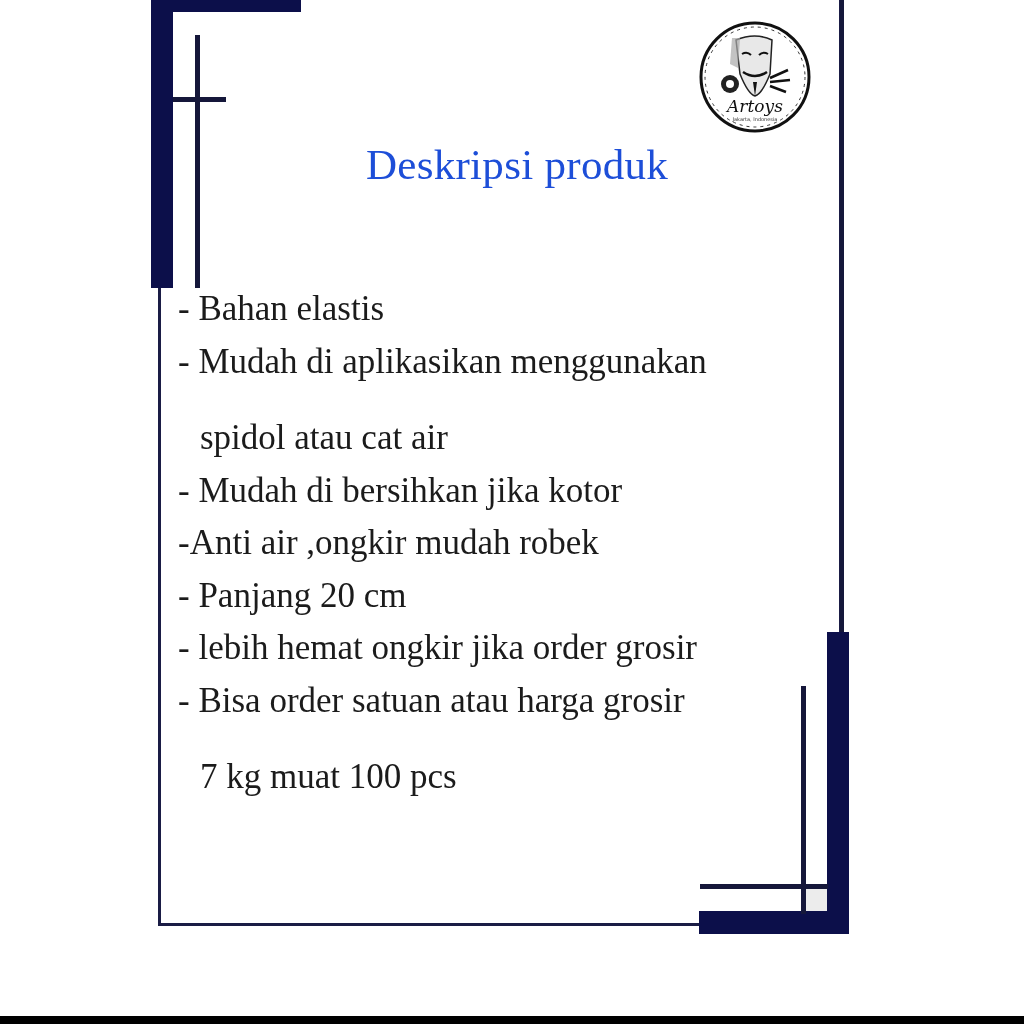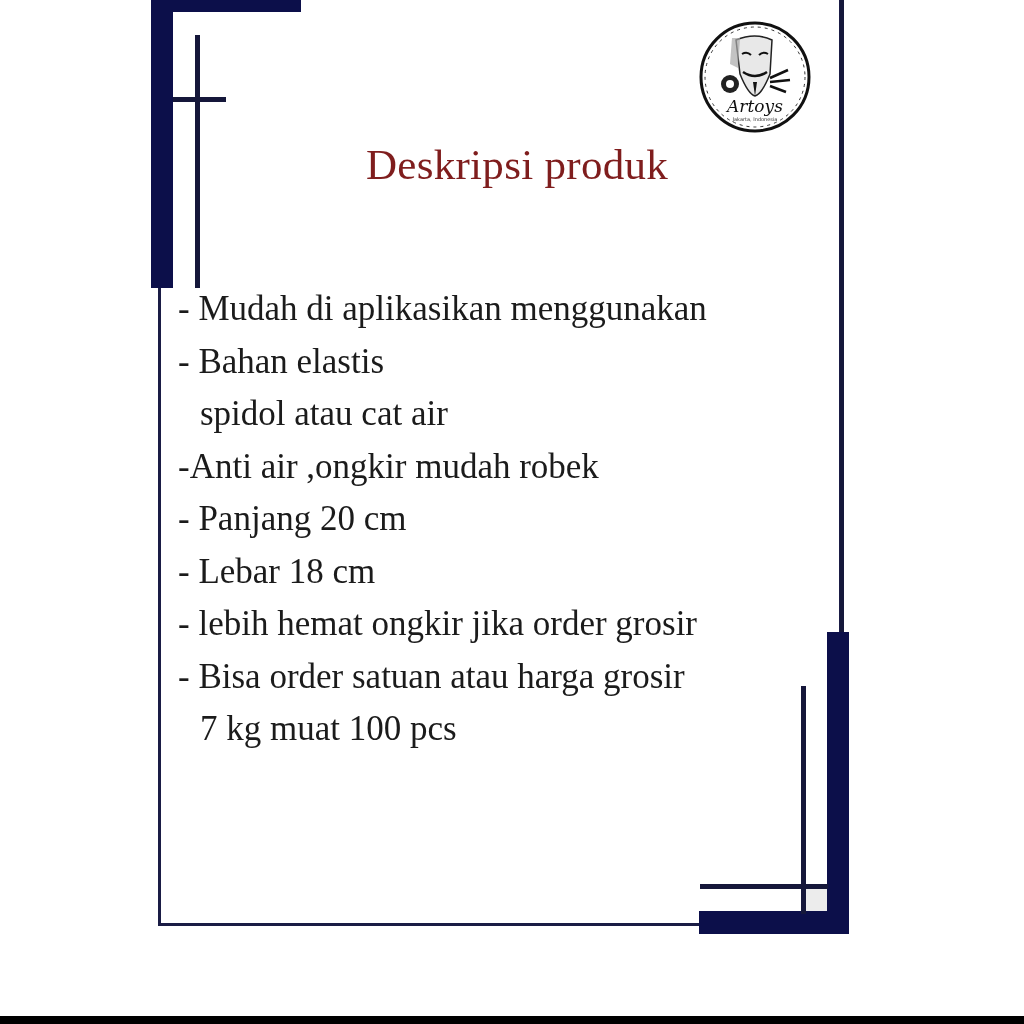--- a/index.html
+++ b/index.html
@@ -20,36 +20,36 @@
       border-right: 3px solid #1a1c45;
       border-bottom: 3px solid #1a1c45;
       border-left: 3px solid #1a1c45;
       box-sizing: border-box;
     }
 
     .title {
       left: 0; top: 140px; width: 1024px;
       text-align: center;
       font-size: 43px;
-      color: #7f1d1d;
+      color: #1d4ed8;
       letter-spacing: 0.3px;
       padding-left: 10px;
       box-sizing: border-box;
     }
 
     .list {
       left: 178px; top: 283px;
       margin: 0; padding: 0;
       list-style: none;
       font-size: 35px;
       line-height: 52.5px;
       color: #1b1b1b;
     }
     .list li { white-space: nowrap; }
-    .list li.cont { padding-left: 22px; }
+    .list li.cont { padding-left: 22px; margin-top: 24px; }
 
     .logo {
       left: 696px; top: 18px; width: 118px; height: 118px;
     }
     .bottom-bar {
       left: 0; top: 1016px; width: 1024px; height: 8px; background: #000;
     }
   </style>
 </head>
 <body>
@@ -85,24 +85,24 @@
     <circle cx="34" cy="66" r="4" fill="#fff"></circle>
     <path d="M74 60 L92 52 M74 64 L94 62 M74 68 L90 74" stroke="#111" stroke-width="2.5"></path>
     <text x="59" y="94" text-anchor="middle" font-family="DejaVu Serif, serif" font-style="italic" font-size="17" fill="#111">Artoys</text>
     <text x="59" y="103" text-anchor="middle" font-family="DejaVu Sans, sans-serif" font-size="5" fill="#333">Jakarta, Indonesia</text>
   </svg>
 </div>
 
 <div class="abs title">Deskripsi produk</div>
 
 <ul class="abs list">
+  <li>- Bahan elastis</li>
   <li>- Mudah di aplikasikan menggunakan</li>
-  <li>- Bahan elastis</li>
   <li class="cont">spidol atau cat air</li>
+  <li>- Mudah di bersihkan jika kotor</li>
   <li>-Anti air ,ongkir mudah robek</li>
   <li>- Panjang 20 cm</li>
-  <li>- Lebar 18 cm</li>
   <li>- lebih hemat ongkir jika order grosir</li>
   <li>- Bisa order satuan atau harga grosir</li>
   <li class="cont">7 kg muat 100 pcs</li>
 </ul>
 
 <div class="abs bottom-bar"></div>
 
 </body></html>

